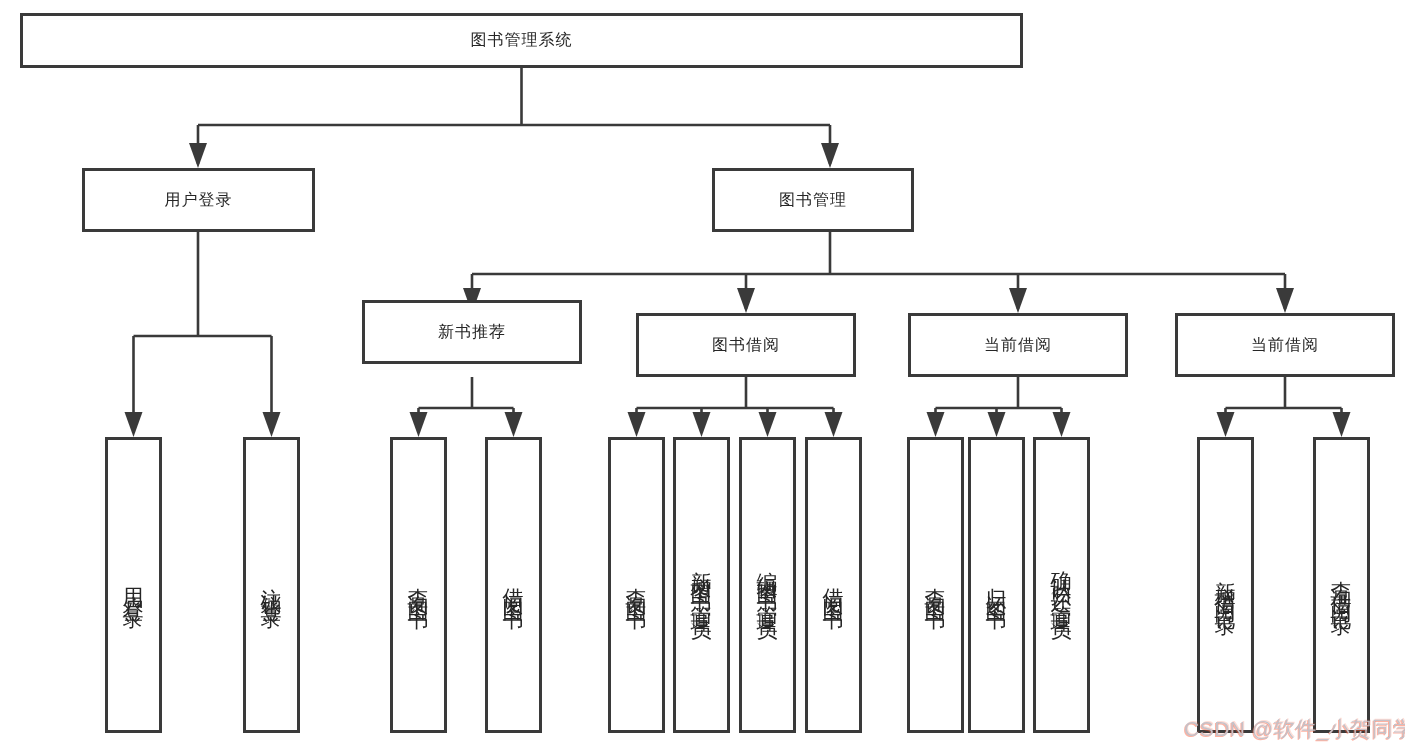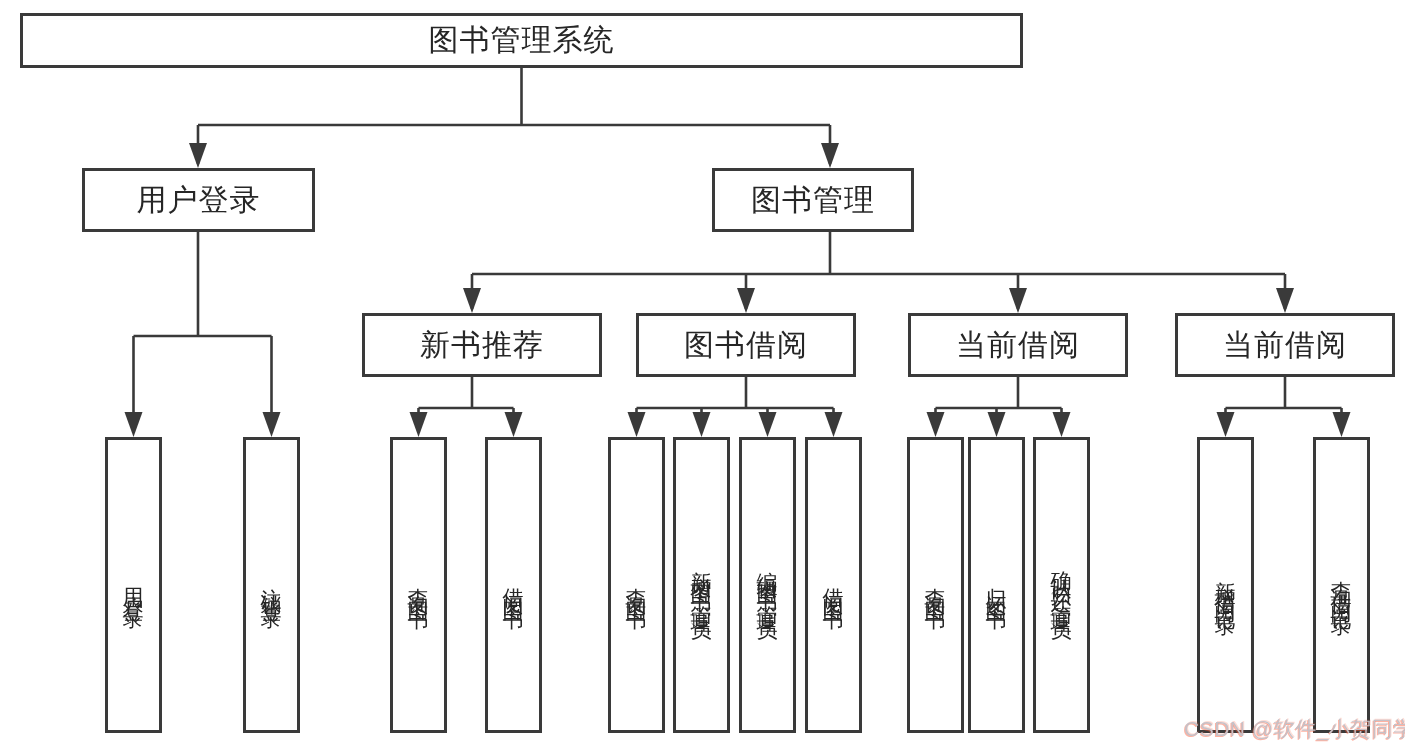--- a/index.html
+++ b/index.html
@@ -15,21 +15,21 @@
   .box {
     position: absolute;
     box-sizing: border-box;
     background: #ffffff;
     border: 3px solid #3a3a3a;
     display: flex;
     align-items: center;
     justify-content: center;
     color: #262626;
   }
-  .h-box { font-size: 30px; letter-spacing: 1px; white-space: nowrap; }
+  .h-box { font-size: 16px; letter-spacing: 1px; white-space: nowrap; }
   .v-box span {
     writing-mode: vertical-rl;
     text-orientation: mixed;
     font-size: 21px;
     letter-spacing: 7px;
     line-height: 1;
     color: #262626;
   }
   .watermark {
     position: absolute;
@@ -94,21 +94,21 @@
     <span>图书管理系统</span>
   </div>
 
   <div class="box h-box" style="left:82px; top:168px; width:233px; height:64px;">
     <span>用户登录</span>
   </div>
   <div class="box h-box" style="left:712px; top:168px; width:202px; height:64px;">
     <span>图书管理</span>
   </div>
 
-  <div class="box h-box" style="left:362px; top:313px; width:240px; height:64px;">
+  <div class="box h-box" style="left:362px; top:300px; width:220px; height:64px;">
     <span>新书推荐</span>
   </div>
   <div class="box h-box" style="left:908px; top:313px; width:220px; height:64px;">
     <span>当前借阅</span>
   </div>
   <div class="box h-box" style="left:636px; top:313px; width:220px; height:64px;">
     <span>图书借阅</span>
   </div>
   <div class="box h-box" style="left:1175px; top:313px; width:220px; height:64px;">
     <span>当前借阅</span>

